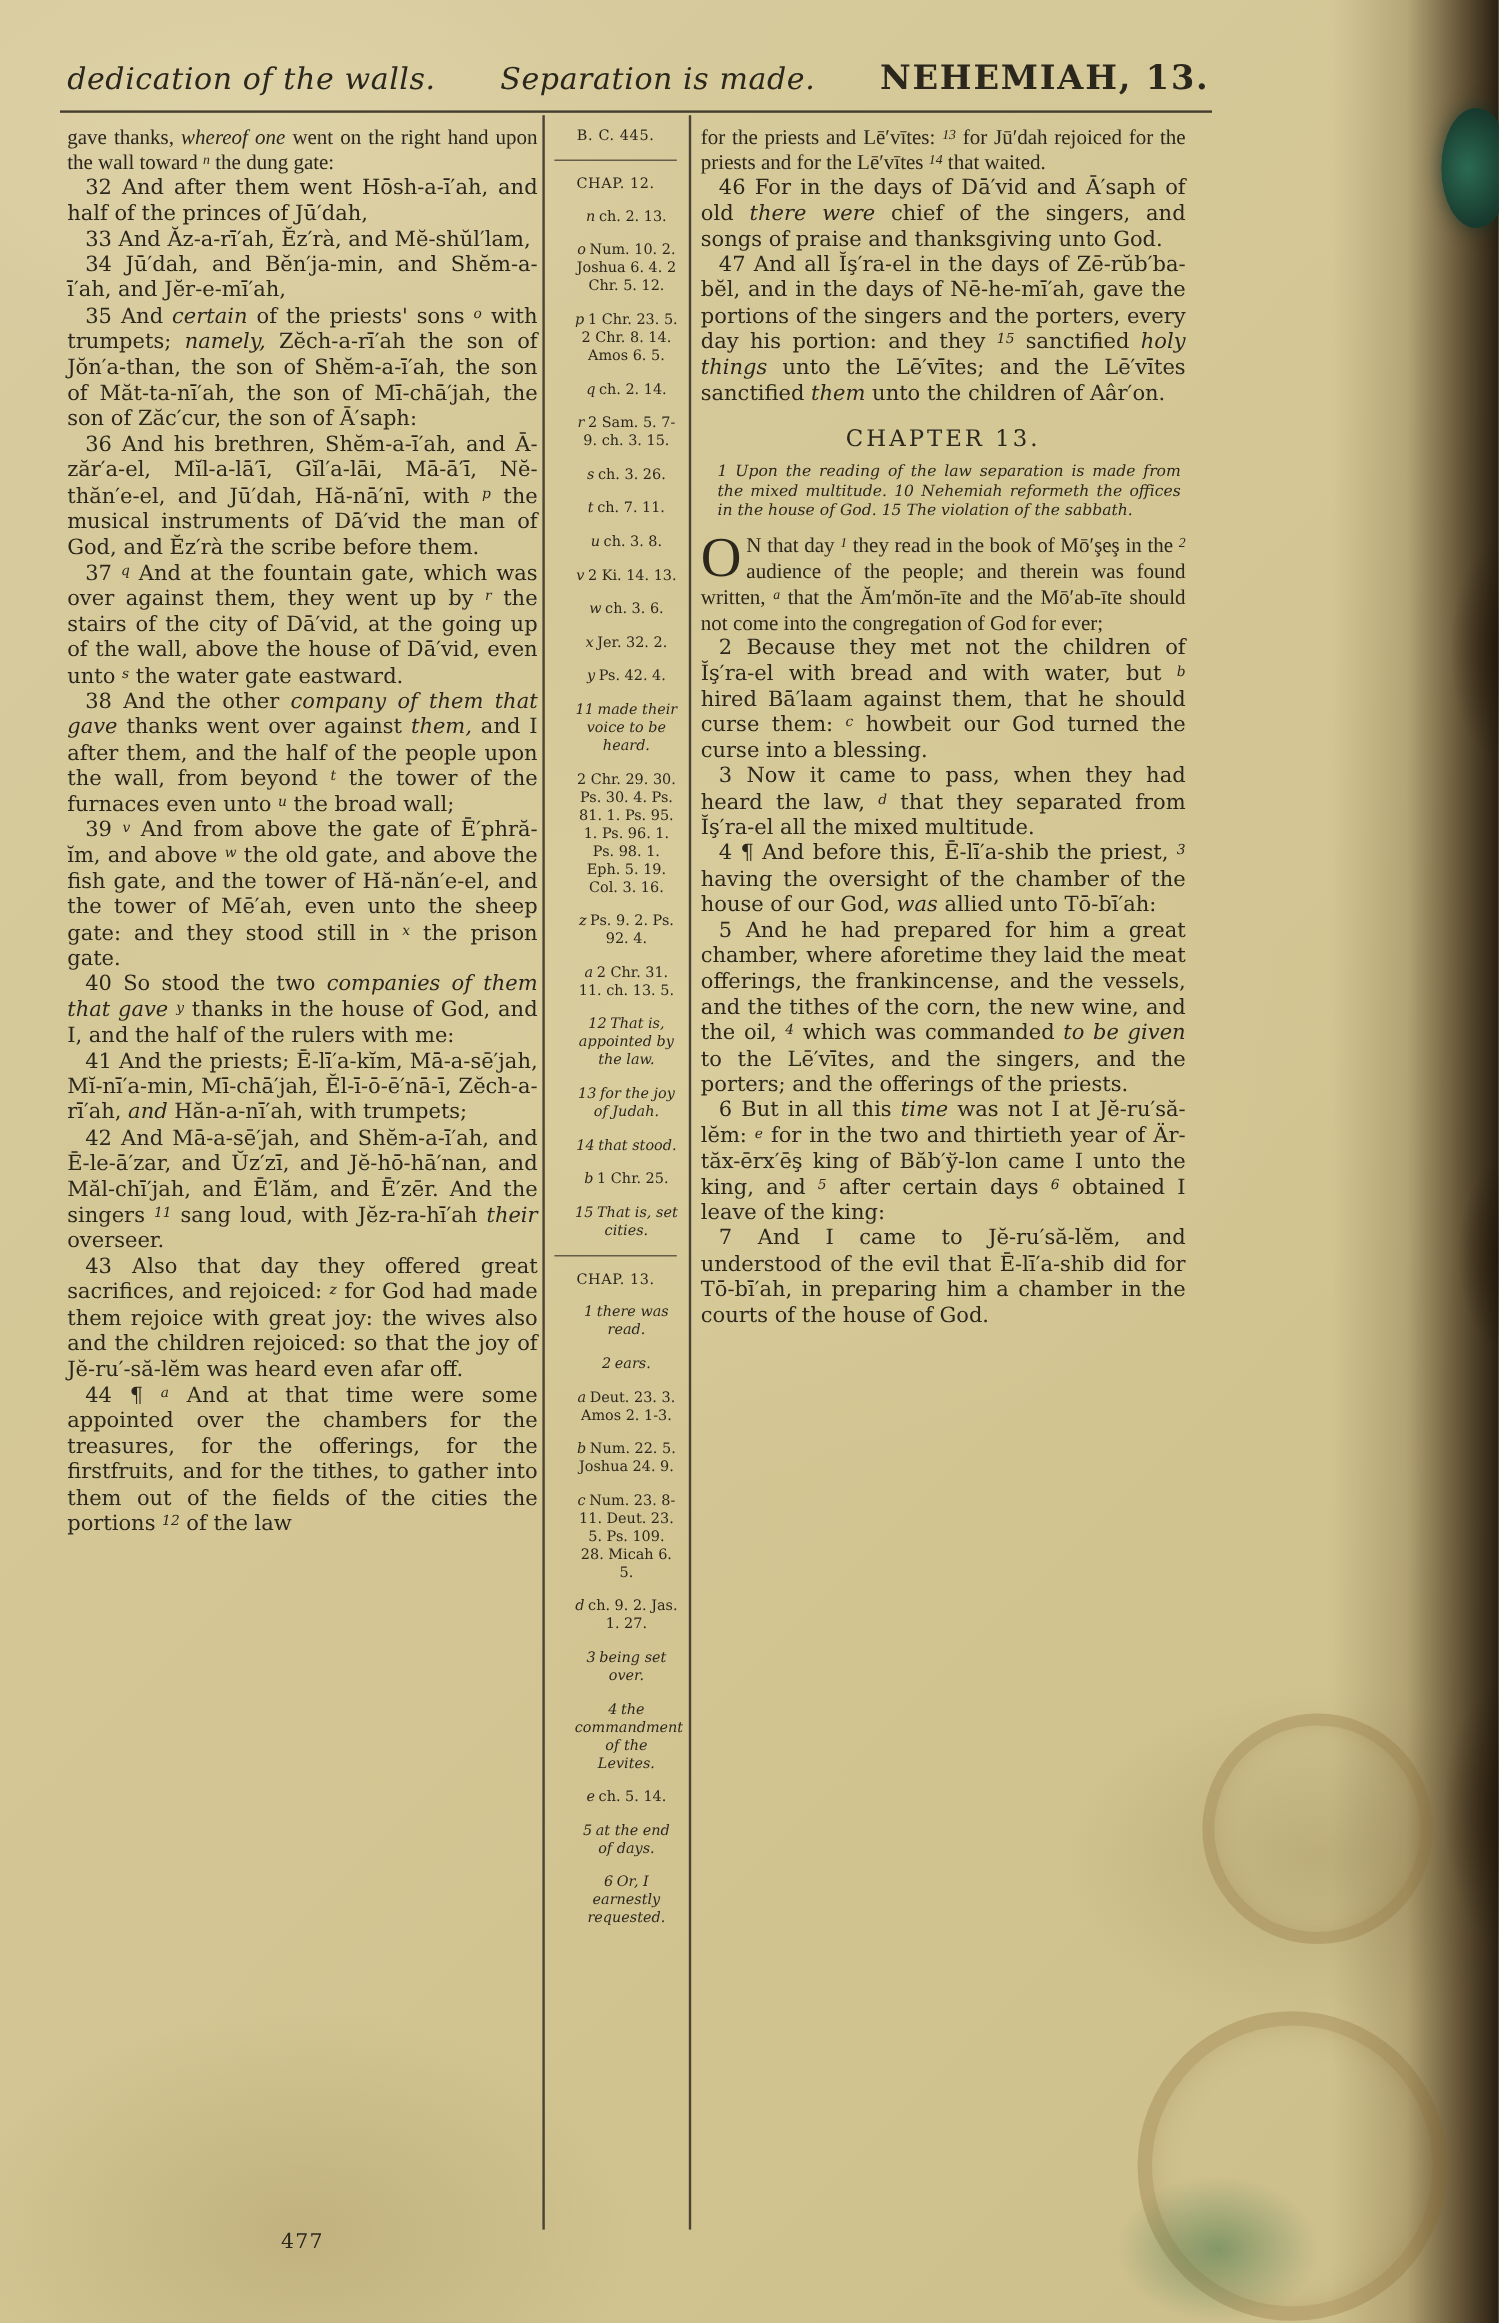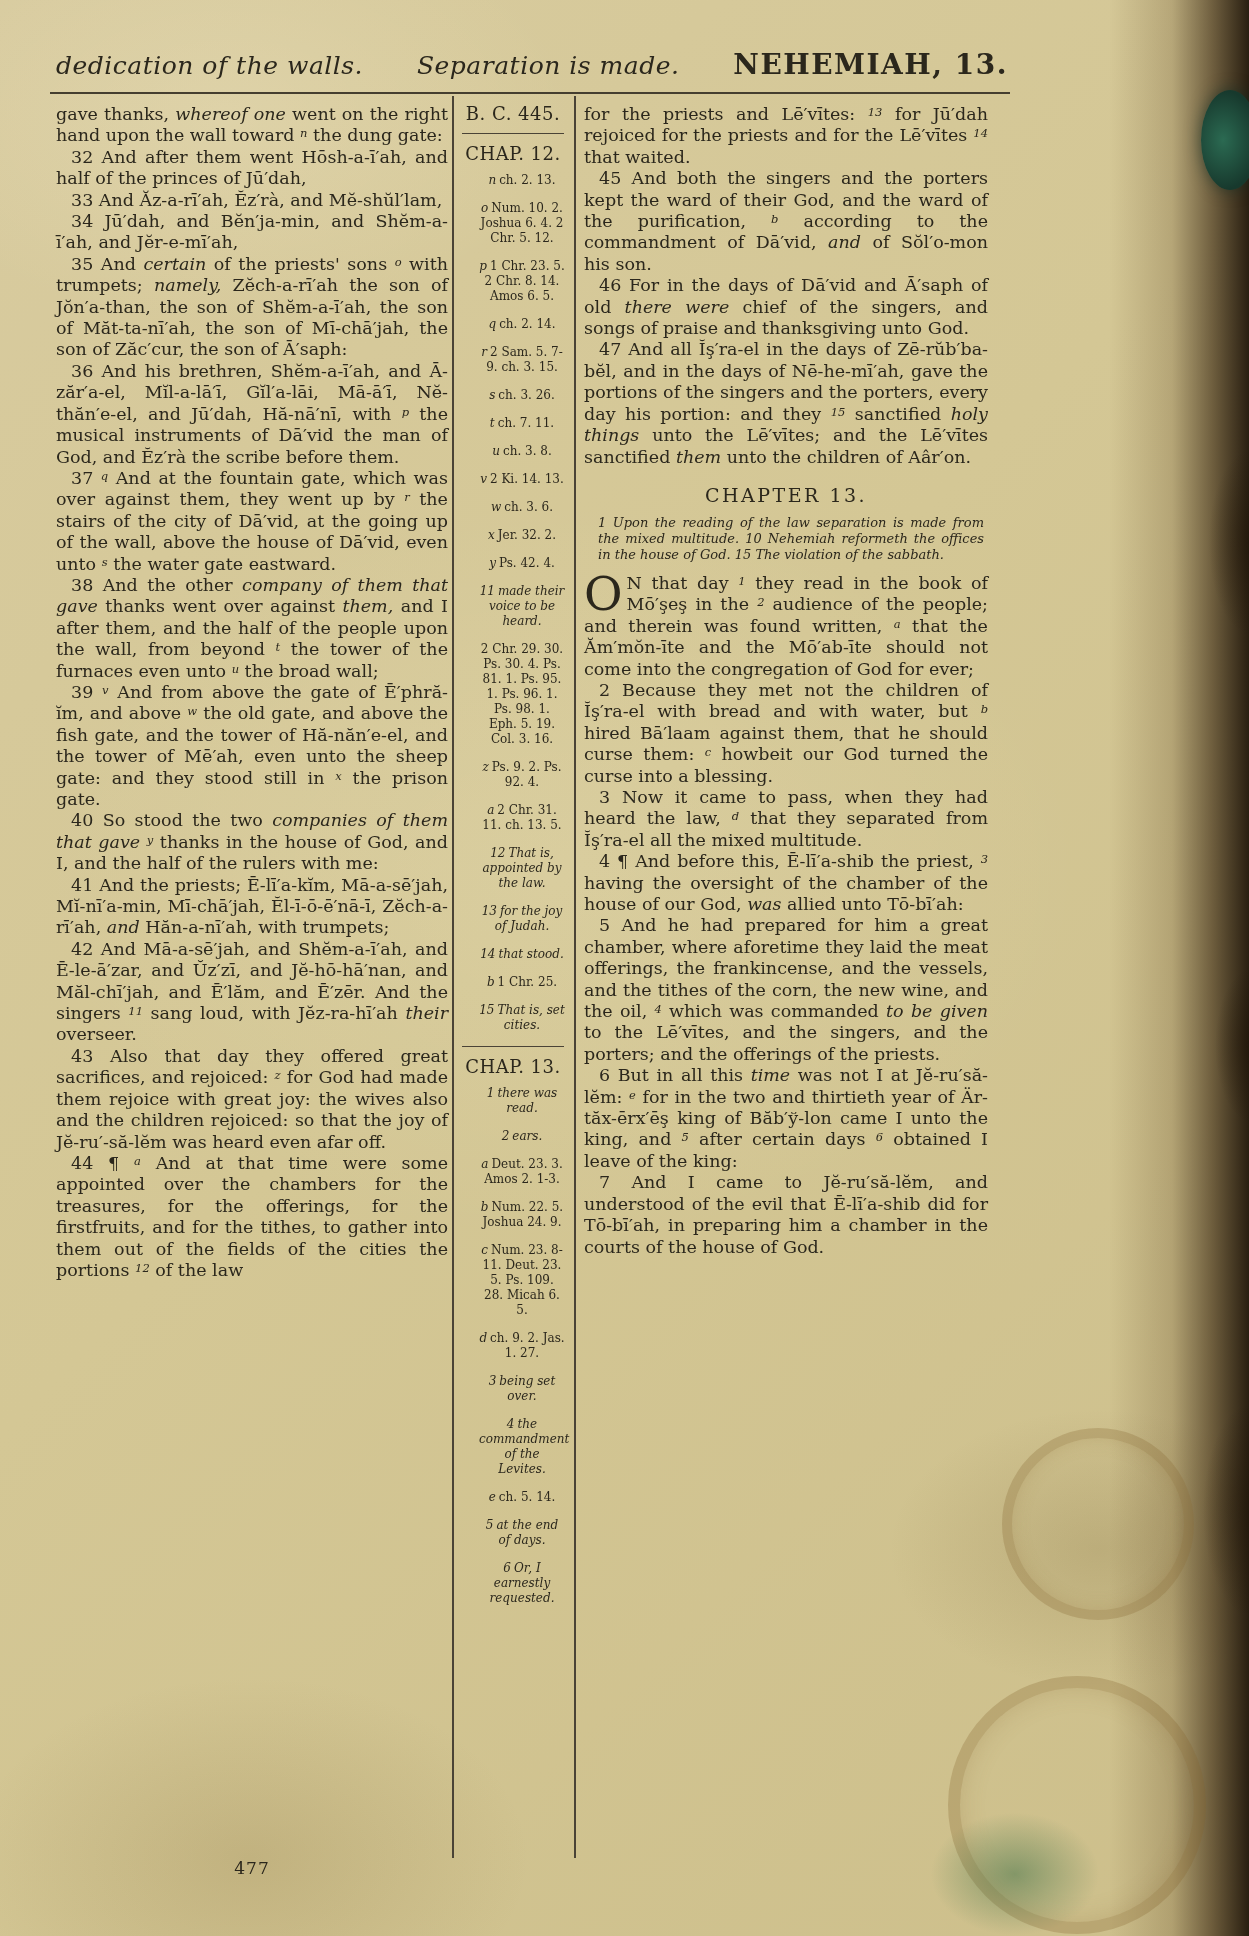--- a/index.html
+++ b/index.html
@@ -32,38 +32,38 @@
   .vrule.v2{left:574px;}
   .col{position:absolute;top:104px;}
   .col-left{left:56px;width:392px;}
   .col-center{left:461px;width:104px;}
   .col-right{left:584px;width:404px;}
   
   .para{
     margin:0;font-size:17.5px;line-height:21.4px;text-align:justify;
     text-indent:15px;
   }
-  .para.noindent{text-indent:0;}
+  .para.noindent{text-indent:0;font-family:Liberation Serif, serif;}
   .it{font-style:italic;}
   sup.ref{font-size:11.5px;font-style:italic;line-height:0;vertical-align:4px;}
   .dropcap{
     float:left;font-size:47px;line-height:38px;padding:2px 4px 0 0;
     font-weight:normal;
   }
   .chap-head{
     font-size:19px;letter-spacing:2.5px;text-align:center;
     margin:16px 0 9px 0;text-indent:0;
   }
   .chap-sum{
     font-size:13px;line-height:16px;font-style:italic;text-align:justify;
     margin:0 4px 10px 14px;
   }
   
   .col-center{font-size:12px;line-height:15px;}
-  .clabel{text-align:center;font-size:18px;letter-spacing:.5px;margin:2px 0 12px 0;}
+  .clabel{text-align:center;font-size:12px;letter-spacing:.5px;margin:2px 0 12px 0;}
   .refent{margin:0 0 13px 18px;text-align:center;}
   .refent .mk{margin-right:3px;}
   .refent .mk.it{font-style:italic;}
   .refent.it .txt{font-style:italic;}
   .crule{height:0;border-top:1.5px solid #4a4336;margin:10px 1px 12px 1px;}
   
   .page-num{
     position:absolute;left:56px;top:1858px;width:392px;text-align:center;
     font-size:17px;letter-spacing:1px;
   }
@@ -161,21 +161,20 @@
       <p class="refent"><span class="mk it">c</span><span class="txt">Num. 23. 8-11. Deut. 23. 5. Ps. 109. 28. Micah 6. 5.</span></p>
       <p class="refent"><span class="mk it">d</span><span class="txt">ch. 9. 2. Jas. 1. 27.</span></p>
       <p class="refent it"><span class="mk">3</span><span class="txt">being set over.</span></p>
       <p class="refent it"><span class="mk">4</span><span class="txt">the commandment of the Levites.</span></p>
       <p class="refent"><span class="mk it">e</span><span class="txt">ch. 5. 14.</span></p>
       <p class="refent it"><span class="mk">5</span><span class="txt">at the end of days.</span></p>
       <p class="refent it"><span class="mk">6</span><span class="txt">Or, I earnestly requested.</span></p>
     </div>
   <div class="col col-right">
       <p class="para noindent"><span>for the priests and Lē′vītes: </span><sup class="ref">13</sup><span> for Jū′dah rejoiced for the priests and for the Lē′vītes </span><sup class="ref">14</sup><span> that waited.</span></p>
-      <p class="para"><span>45 And both the singers and the porters kept the ward of their God, and the ward of the purification, </span><sup class="ref">b</sup><span> according to the commandment of Dā′vid, </span><span class=" it">and</span><span> of Sŏl′o-mon his son.</span></p>
       <p class="para"><span>46 For in the days of Dā′vid and Ā′saph of old </span><span class=" it">there were</span><span> chief of the singers, and songs of praise and thanksgiving unto God.</span></p>
       <p class="para"><span>47 And all Ĭş′ra-el in the days of Zē-rŭb′ba-bĕl, and in the days of Nē-he-mī′ah, gave the portions of the singers and the porters, every day his portion: and they </span><sup class="ref">15</sup><span> sanctified </span><span class=" it">holy things</span><span> unto the Lē′vītes; and the Lē′vītes sanctified </span><span class=" it">them</span><span> unto the children of Aâr′on.</span></p>
       <div class="chap-head">CHAPTER 13.</div>
       <div class="chap-sum">1 Upon the reading of the law separation is made from the mixed multitude. 10 Nehemiah reformeth the offices in the house of God. 15 The violation of the sabbath.</div>
       <p class="para noindent"><span class="dropcap">O</span><span>N that day </span><sup class="ref">1</sup><span> they read in the book of Mō′şeş in the </span><sup class="ref">2</sup><span> audience of the people; and therein was found written, </span><sup class="ref">a</sup><span> that the Ăm′mŏn-īte and the Mō′ab-īte should not come into the congregation of God for ever;</span></p>
       <p class="para"><span>2 Because they met not the children of Ĭş′ra-el with bread and with water, but </span><sup class="ref">b</sup><span> hired Bā′laam against them, that he should curse them: </span><sup class="ref">c</sup><span> howbeit our God turned the curse into a blessing.</span></p>
       <p class="para"><span>3 Now it came to pass, when they had heard the law, </span><sup class="ref">d</sup><span> that they separated from Ĭş′ra-el all the mixed multitude.</span></p>
       <p class="para"><span>4 ¶ And before this, Ē-lī′a-shib the priest, </span><sup class="ref">3</sup><span> having the oversight of the chamber of the house of our God, </span><span class=" it">was</span><span> allied unto Tō-bī′ah:</span></p>
       <p class="para"><span>5 And he had prepared for him a great chamber, where aforetime they laid the meat offerings, the frankincense, and the vessels, and the tithes of the corn, the new wine, and the oil, </span><sup class="ref">4</sup><span> which was commanded </span><span class=" it">to be given</span><span> to the Lē′vītes, and the singers, and the porters; and the offerings of the priests.</span></p>
       <p class="para"><span>6 But in all this </span><span class=" it">time</span><span> was not I at Jĕ-ru′să-lĕm: </span><sup class="ref">e</sup><span> for in the two and thirtieth year of Är-tăx-ērx′ēş king of Băb′ў-lon came I unto the king, and </span><sup class="ref">5</sup><span> after certain days </span><sup class="ref">6</sup><span> obtained I leave of the king:</span></p>

